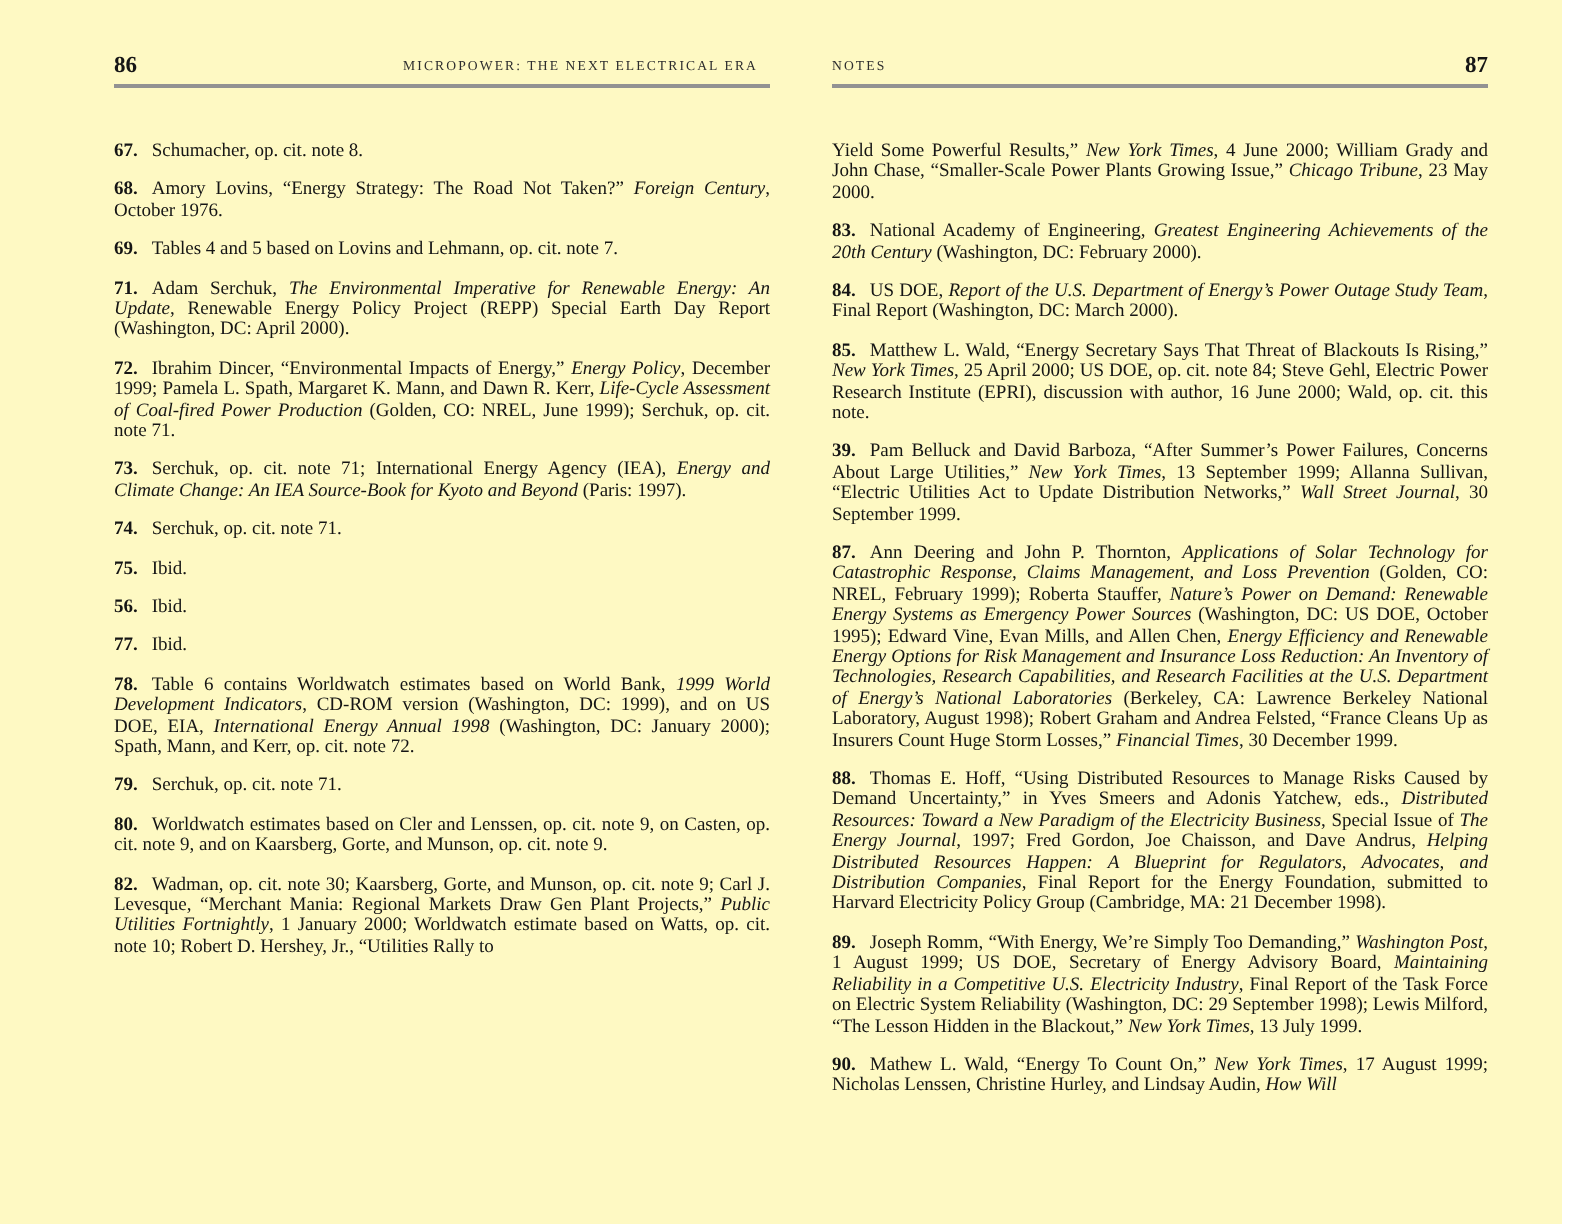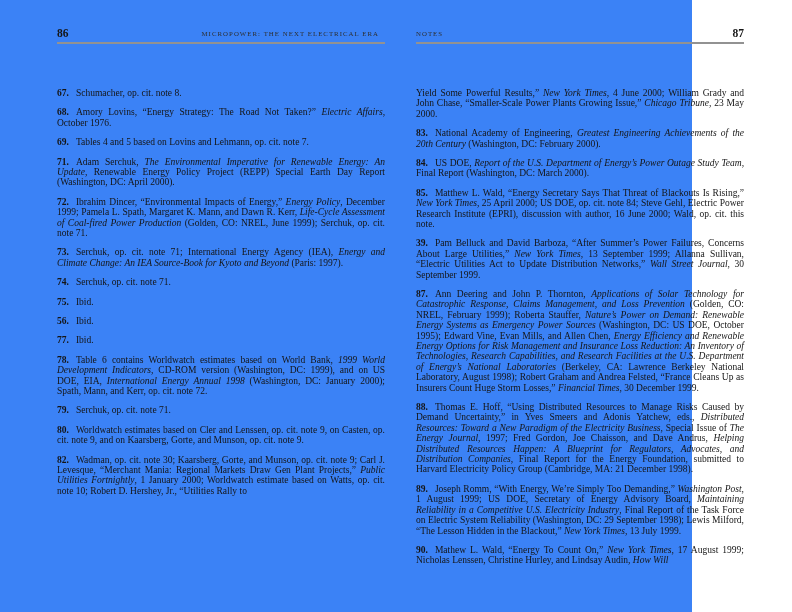--- a/index.html
+++ b/index.html
@@ -5,22 +5,22 @@
   html, body {
     margin: 0; padding: 0;
     width: 792px; height: 612px;
     background: #ffffff;
     overflow: hidden;
     font-family: "Liberation Serif", "DejaVu Serif", serif;
     color: #161616;
   }
   .spread {
     position: relative;
-    width: 692px; height: 612px;
-    background: #3b82f6;
+    width: 781px; height: 612px;
+    background: #fef9c3;
   }
   .page {
     position: absolute;
     top: 26px;
     width: 328px;
   }
   .page-left  { left: 57px; }
   .page-right { left: 416px; }
 
   .page-header {
@@ -41,21 +41,21 @@
     line-height: 1;
     padding-bottom: 1px;
     white-space: nowrap;
   }
   .page-left .running-head { padding-right: 6px; }
   .header-rule {
     height: 2.4px;
     background: #929292;
     margin-top: 2.5px;
   }
-  .notes-col { margin-top: 44px; }
+  .notes-col { margin-top: 27px; }
 
   .note {
     margin: 0 0 9px 0;
     font-size: 9.5px;
     line-height: 10.4px;
     text-align: justify;
     color: #151515;
   }
   .note:last-child { margin-bottom: 0; }
   .note-num {
@@ -70,21 +70,21 @@
 <div class="spread">
 
   <section class="page page-left">
     <header class="page-header">
       <span class="folio">86</span>
       <span class="running-head">MICROPOWER: THE NEXT ELECTRICAL ERA</span>
     </header>
     <div class="header-rule"></div>
     <div class="notes-col" id="left-notes">
         <p class="note"><span class="note-num">67.</span>Schumacher, op. cit. note 8.</p>
-        <p class="note"><span class="note-num">68.</span>Amory Lovins, “Energy Strategy: The Road Not Taken?” <em>Electric Affairs</em>, October 1976.</p>
+        <p class="note"><span class="note-num">68.</span>Amory Lovins, “Energy Strategy: The Road Not Taken?” <em>Foreign Century</em>, October 1976.</p>
         <p class="note"><span class="note-num">69.</span>Tables 4 and 5 based on Lovins and Lehmann, op. cit. note 7.</p>
         <p class="note"><span class="note-num">71.</span>Adam Serchuk, <em>The Environmental Imperative for Renewable Energy: An Update</em>, Renewable Energy Policy Project (REPP) Special Earth Day Report (Washington, DC: April 2000).</p>
         <p class="note"><span class="note-num">72.</span>Ibrahim Dincer, “Environmental Impacts of Energy,” <em>Energy Policy</em>, December 1999; Pamela L. Spath, Margaret K. Mann, and Dawn R. Kerr, <em>Life-Cycle Assessment of Coal-fired Power Production</em> (Golden, CO: NREL, June 1999); Serchuk, op. cit. note 71.</p>
         <p class="note"><span class="note-num">73.</span>Serchuk, op. cit. note 71; International Energy Agency (IEA), <em>Energy and Climate Change: An IEA Source-Book for Kyoto and Beyond</em> (Paris: 1997).</p>
         <p class="note"><span class="note-num">74.</span>Serchuk, op. cit. note 71.</p>
         <p class="note"><span class="note-num">75.</span>Ibid.</p>
         <p class="note"><span class="note-num">56.</span>Ibid.</p>
         <p class="note"><span class="note-num">77.</span>Ibid.</p>
         <p class="note"><span class="note-num">78.</span>Table 6 contains Worldwatch estimates based on World Bank, <em>1999 World Development Indicators</em>, CD-ROM version (Washington, DC: 1999), and on US DOE, EIA, <em>International Energy Annual 1998</em> (Washington, DC: January 2000); Spath, Mann, and Kerr, op. cit. note 72.</p>
         <p class="note"><span class="note-num">79.</span>Serchuk, op. cit. note 71.</p>

